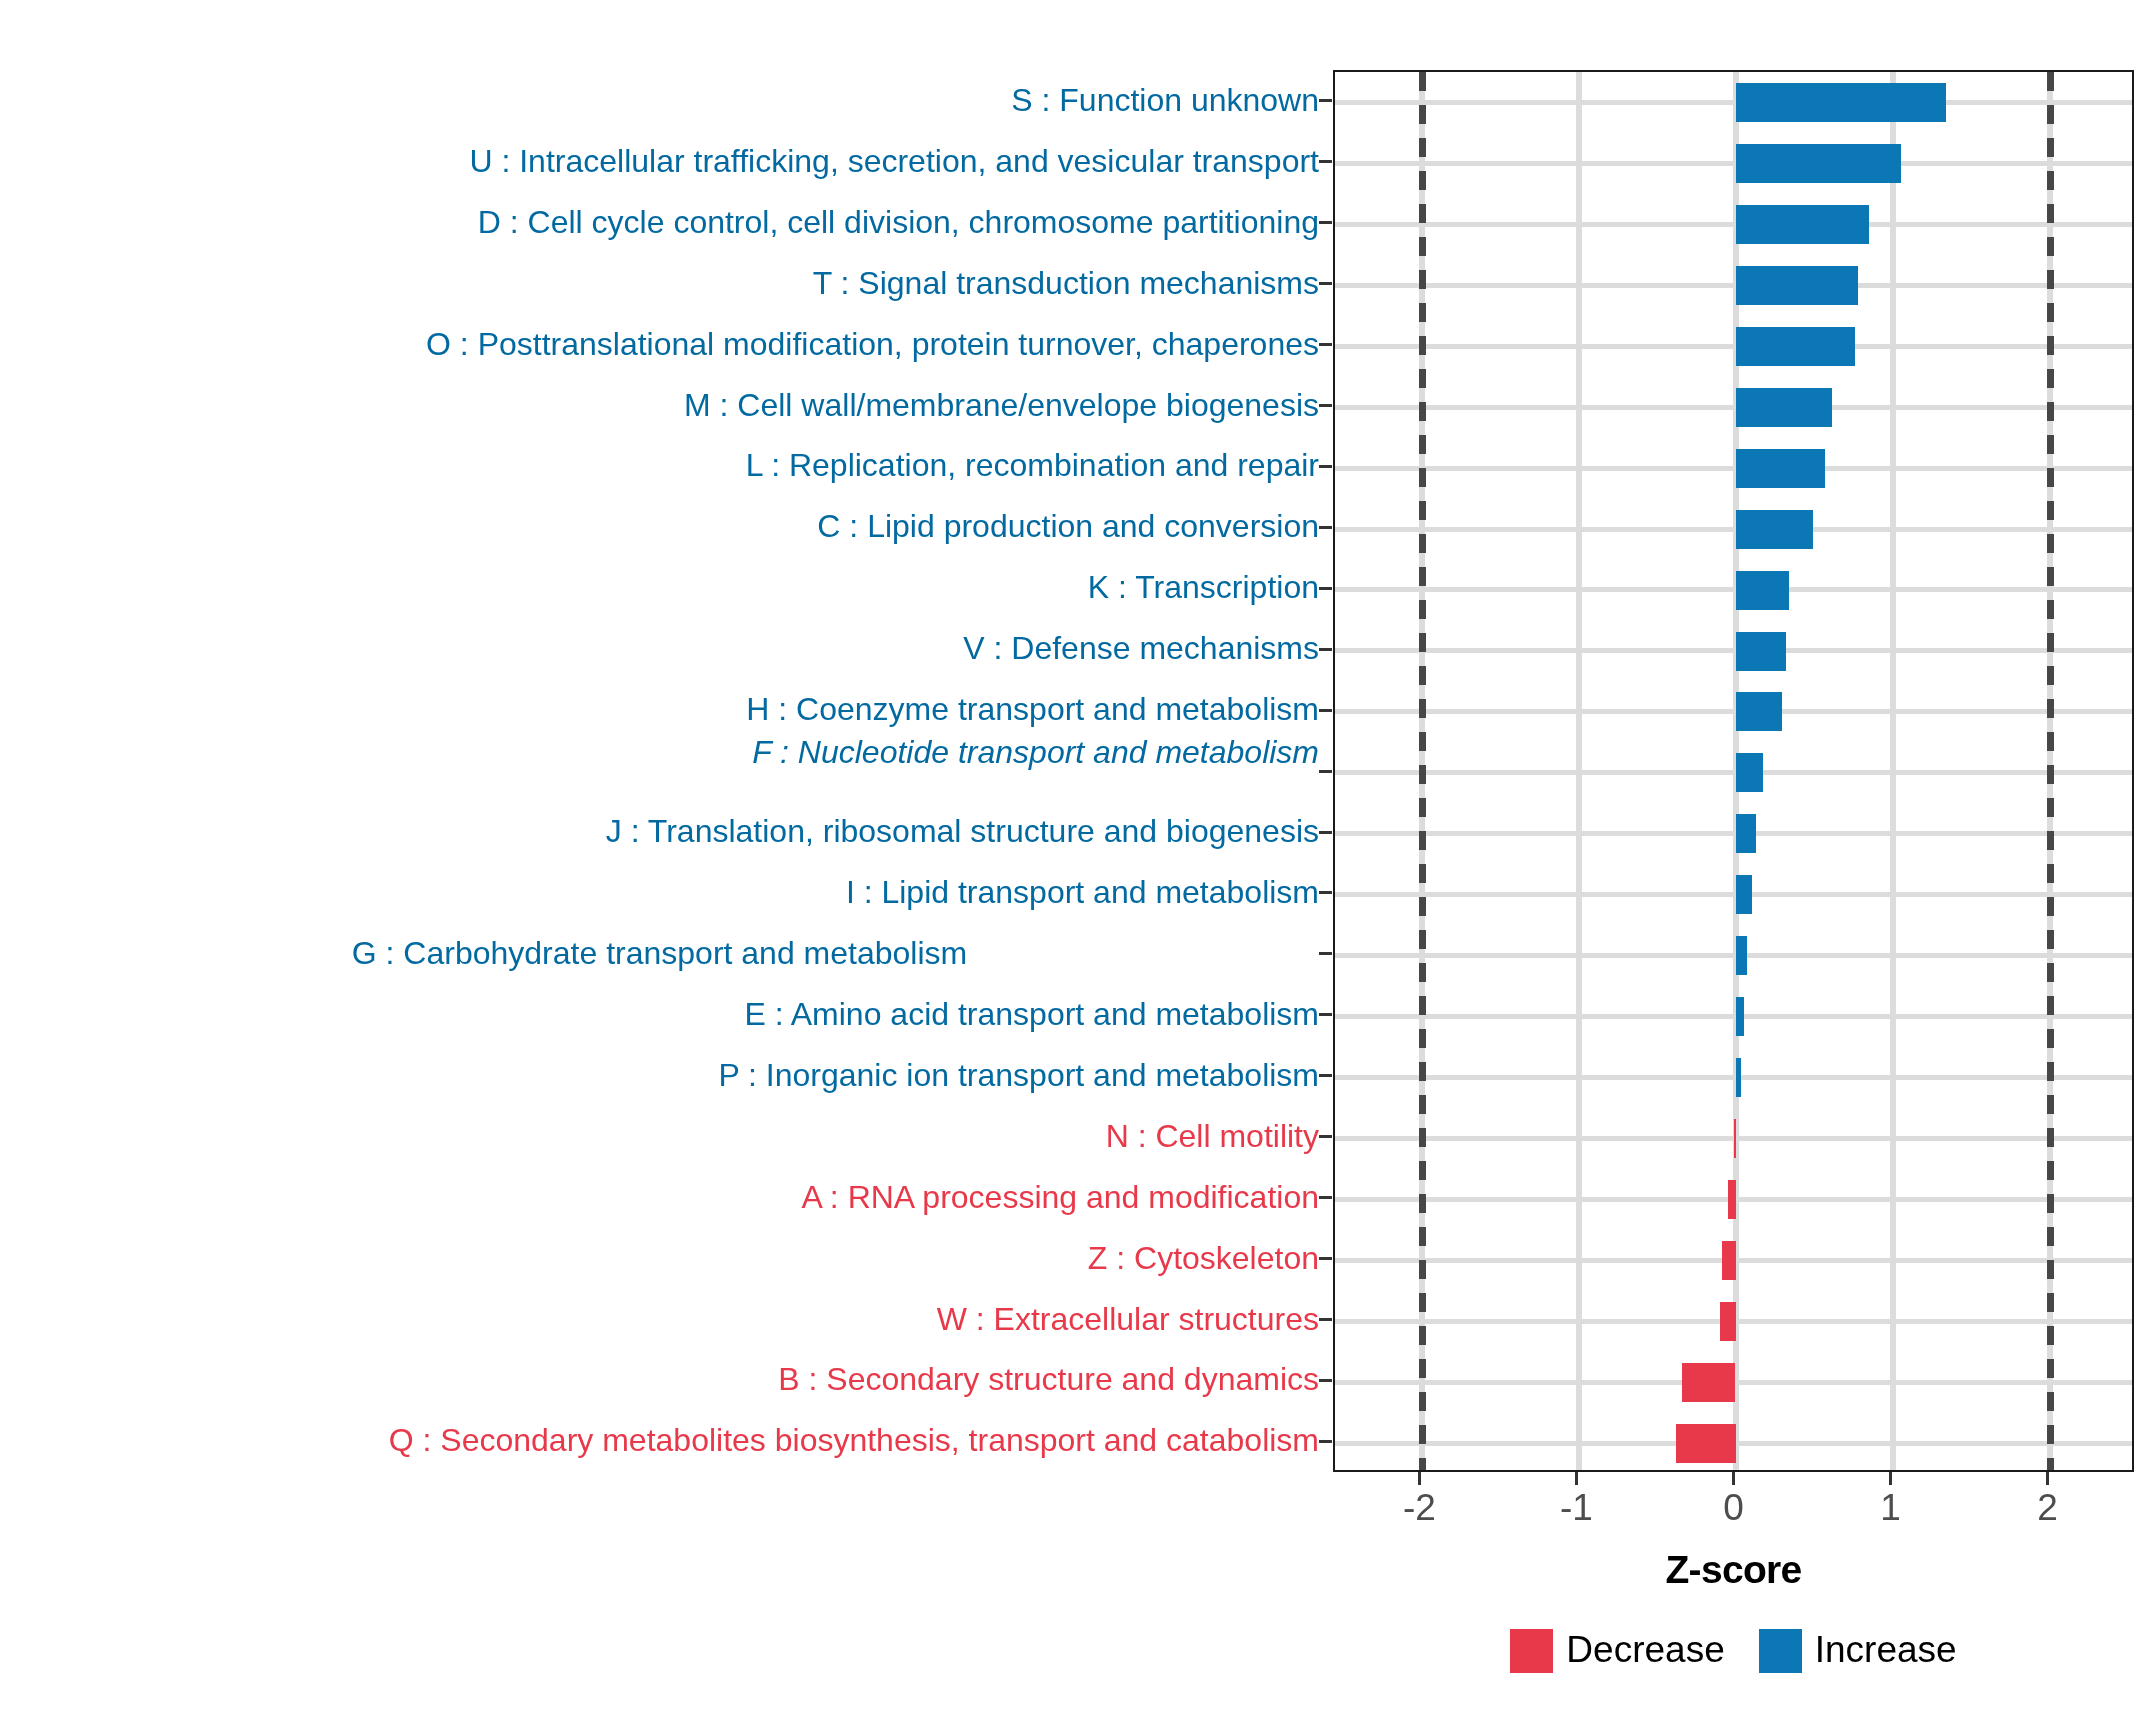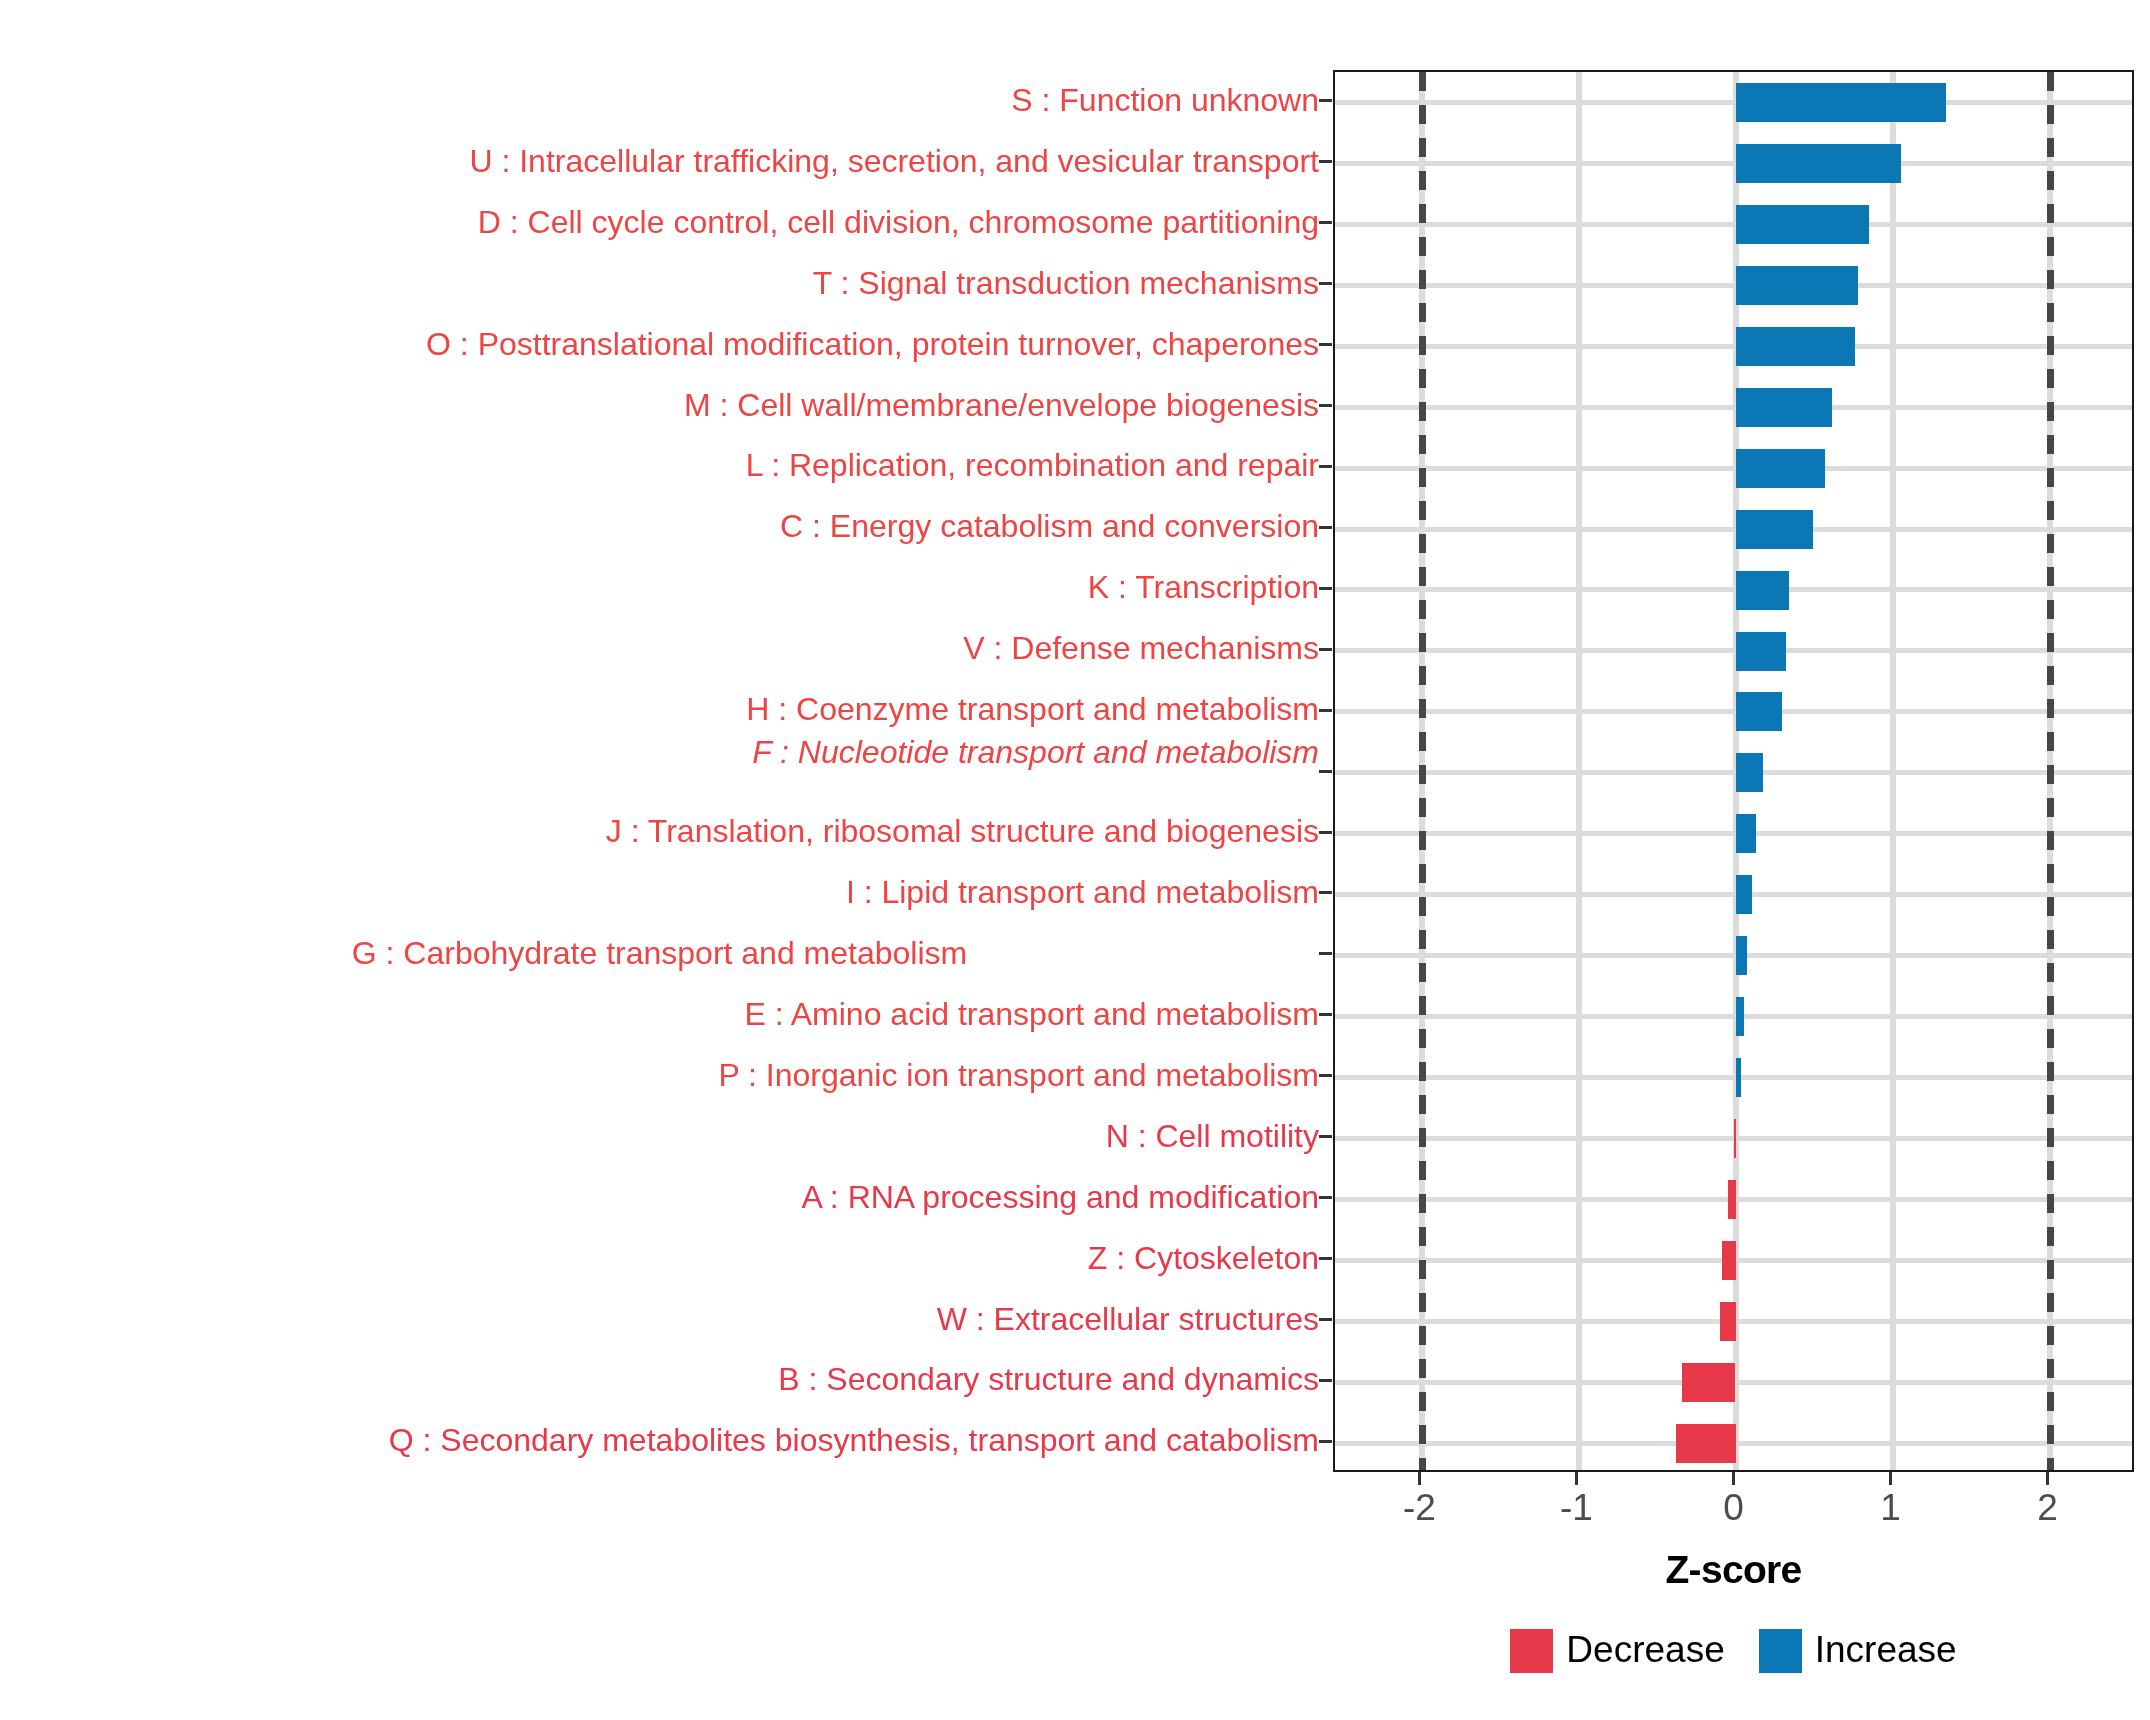--- a/index.html
+++ b/index.html
@@ -32,21 +32,21 @@
   .cat-label {
     position: absolute;
     right: 0;
     width: 1319px;
     text-align: right;
     font-size: 32px;
     line-height: 37px;
     white-space: nowrap;
     padding-right: 0;
   }
-  .cat-label.inc { color: #ef4444; }
+  .cat-label.inc { color: #0369a1; }
   .cat-label.dec { color: #e8394a; }
 
   
   .ytick {
     position: absolute;
     left: 1319px;
     width: 13px;
     height: 2.9px;
     background: #333333;
   }
@@ -155,21 +155,21 @@
 <div id="root">
 
   <div id="labels">
       <div class="cat-label inc" style="top: 12px;">S : Function unknown</div>
       <div class="cat-label inc" style="top: 73px;">U : Intracellular trafficking, secretion, and vesicular transport</div>
       <div class="cat-label inc" style="top: 134px;">D : Cell cycle control, cell division, chromosome partitioning</div>
       <div class="cat-label inc" style="top: 195px;">T : Signal transduction mechanisms</div>
       <div class="cat-label inc" style="top: 256px;">O : Posttranslational modification, protein turnover, chaperones</div>
       <div class="cat-label inc" style="top: 317px;">M : Cell wall/membrane/envelope biogenesis</div>
       <div class="cat-label inc" style="top: 377px;">L : Replication, recombination and repair</div>
-      <div class="cat-label inc" style="top: 438px;">C : Energy catabolism and conversion</div>
+      <div class="cat-label inc" style="top: 438px;">C : Lipid production and conversion</div>
       <div class="cat-label inc" style="top: 499px;">K : Transcription</div>
       <div class="cat-label inc" style="top: 560px;">V : Defense mechanisms</div>
       <div class="cat-label inc" style="top: 621px;">H : Coenzyme transport and metabolism</div>
       <div class="cat-label inc" style="top: 664px; font-style: italic;">F : Nucleotide transport and metabolism</div>
       <div class="cat-label inc" style="top: 743px;">J : Translation, ribosomal structure and biogenesis</div>
       <div class="cat-label inc" style="top: 804px;">I : Lipid transport and metabolism</div>
       <div class="cat-label inc" style="top: 865px; text-align: center;">G : Carbohydrate transport and metabolism</div>
       <div class="cat-label inc" style="top: 926px;">E : Amino acid transport and metabolism</div>
       <div class="cat-label inc" style="top: 987px;">P : Inorganic ion transport and metabolism</div>
       <div class="cat-label dec" style="top: 1048px;">N : Cell motility</div>

